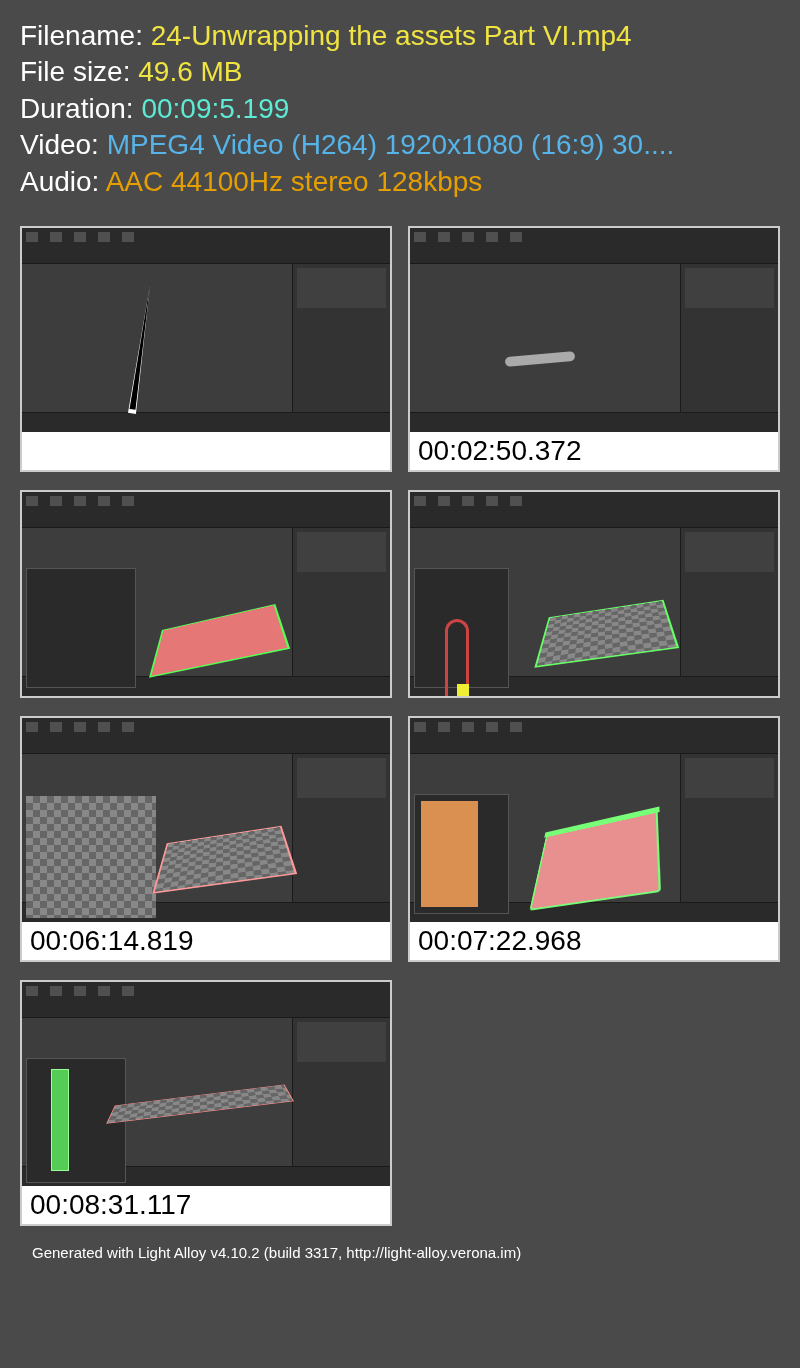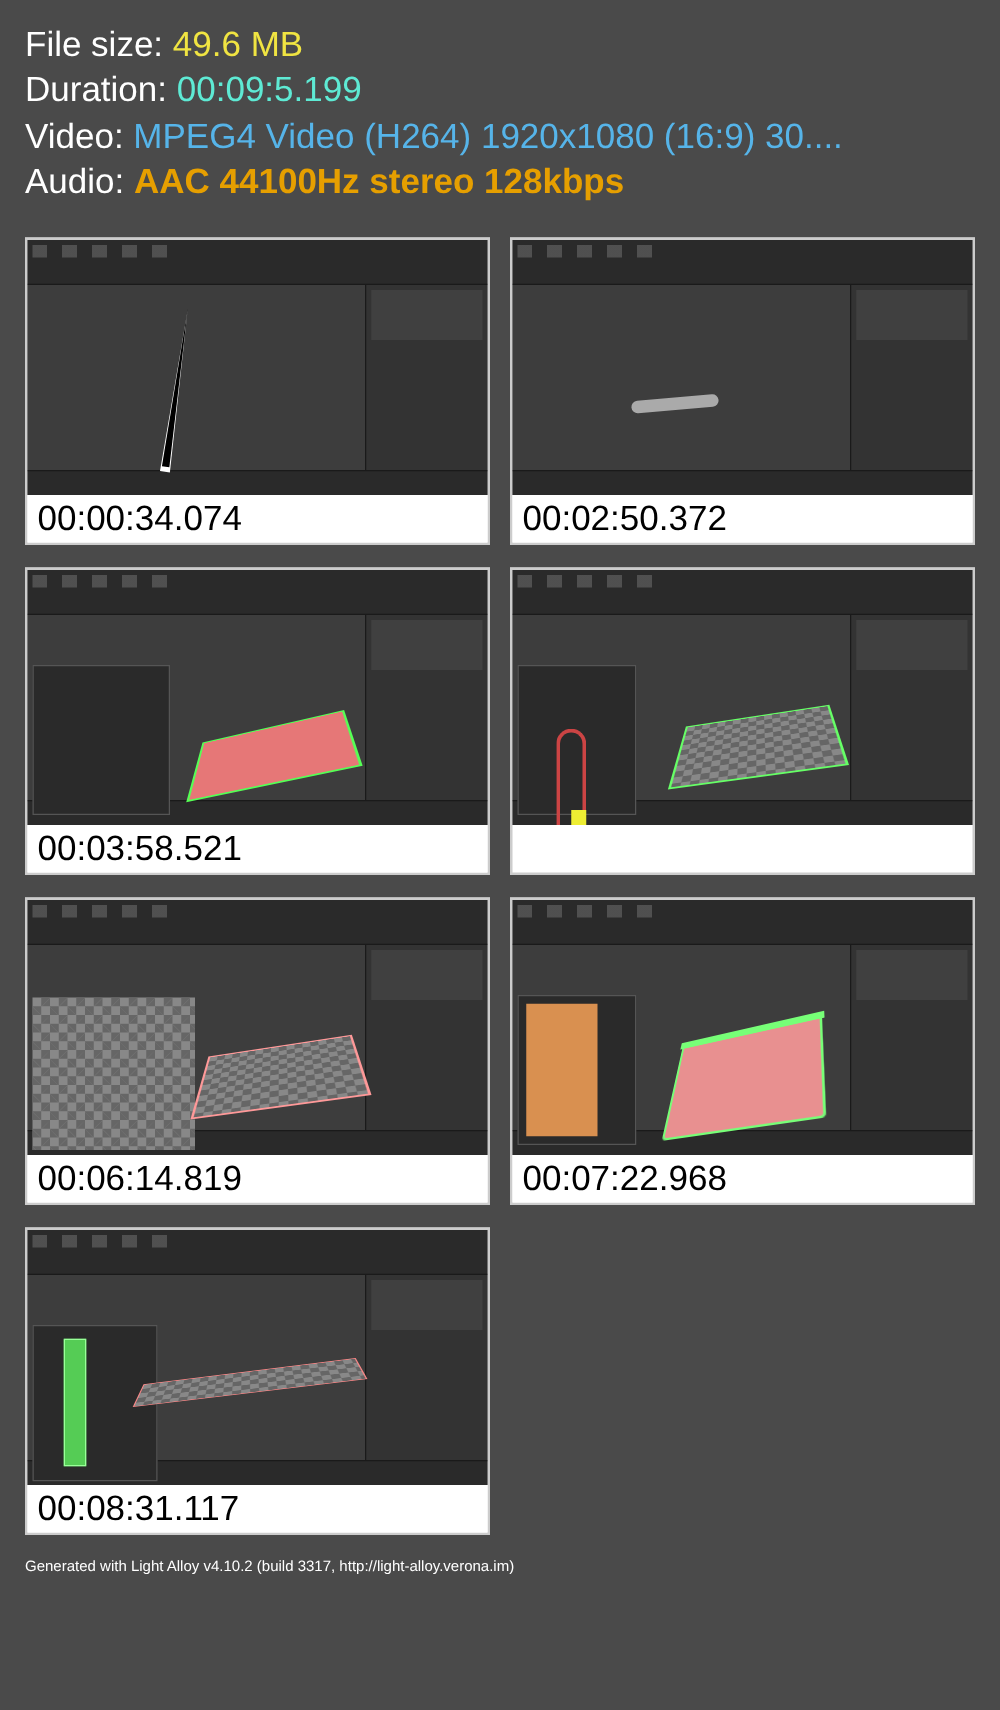--- a/index.html
+++ b/index.html
@@ -12,21 +12,21 @@
     }
     .header {
       padding: 18px 20px 10px 20px;
       font-size: 28px;
       line-height: 1.3;
     }
     .label { color: #ffffff; }
     .val-yellow { color: #f0e442; }
     .val-green { color: #5eead4; }
     .val-teal { color: #56b4e9; margin-top: 10px; }
-    .val-orange { color: #e69f00; font-weight: bold; }
+    .val-orange { color: #e69f00; }
     .thumbs {
       padding: 16px 20px 10px 20px;
       display: grid;
       grid-template-columns: 1fr 1fr;
       gap: 18px 16px;
     }
     .thumb {
       border: 2px solid #cccccc;
       background: #ffffff;
       display: flex;
@@ -81,22 +81,22 @@
       background: #3d3d3d;
     }
     .ts {
       background: #ffffff;
       color: #000000;
       font-size: 28px;
       padding: 3px 8px;
       font-weight: normal;
     }
     .footer {
-      padding: 8px 20px;
-      font-size: 12px;
+      padding: 8px 32px;
+      font-size: 15px;
       color: #ffffff;
     }
     
     .spike {
       position: absolute;
       width: 0; height: 0;
       border-left: 4px solid transparent;
       border-right: 4px solid transparent;
       border-bottom: 130px solid #ffffff;
       left: 115px;
@@ -212,20 +212,23 @@
     }
     .yellow-sq{
       position:absolute; width:12px; height:12px; background:#ee3; left:42px; top:115px;
     }
   </style>
 </head>
 <body>
 
 <div class="header">
   <div>
+    <span class="label">Filename: </span><span class="val-yellow">24-Unwrapping the assets Part VI.mp4</span>
+  </div>
+  <div>
     <span class="label">File size: </span><span class="val-yellow">49.6 MB</span>
   </div>
   <div>
     <span class="label">Duration: </span><span class="val-green">00:09:5.199</span>
   </div>
   <div>
     <span class="label">Video: </span><span class="val-teal">MPEG4 Video (H264) 1920x1080 (16:9) 30....</span>
   </div>
   <div>
     <span class="label">Audio: </span><span class="val-orange">AAC 44100Hz stereo 128kbps</span>
@@ -236,21 +239,20 @@
 
   <div class="thumb">
     <div class="thumb-img">
       <div class="toolbar-top"></div>
         <div class="side-panel"></div>
         <div class="bottom-bar"></div>
       <div class="viewport">
           <div class="spike"></div>
         </div>
     </div>
-    <div class="ts">00:00:34.074</div>
   </div>
 
 
   <div class="thumb">
     <div class="thumb-img">
       <div class="toolbar-top"></div>
         <div class="side-panel"></div>
         <div class="bottom-bar"></div>
       <div class="viewport">
           <div class="cyl-small"></div>
@@ -262,21 +264,20 @@
   <div class="thumb">
     <div class="thumb-img book-unwrap">
       <div class="toolbar-top"></div>
         <div class="side-panel"></div>
         <div class="bottom-bar"></div>
       <div class="viewport">
           <div class="uv-panel"></div>
           <div class="book-red"></div>
         </div>
     </div>
-    <div class="ts">00:03:58.521</div>
   </div>
 
   <div class="thumb">
     <div class="thumb-img">
       <div class="toolbar-top"></div>
         <div class="side-panel"></div>
         <div class="bottom-bar"></div>
       <div class="viewport">
         <div class="uv-img">
             <div class="hairpin"></div>

